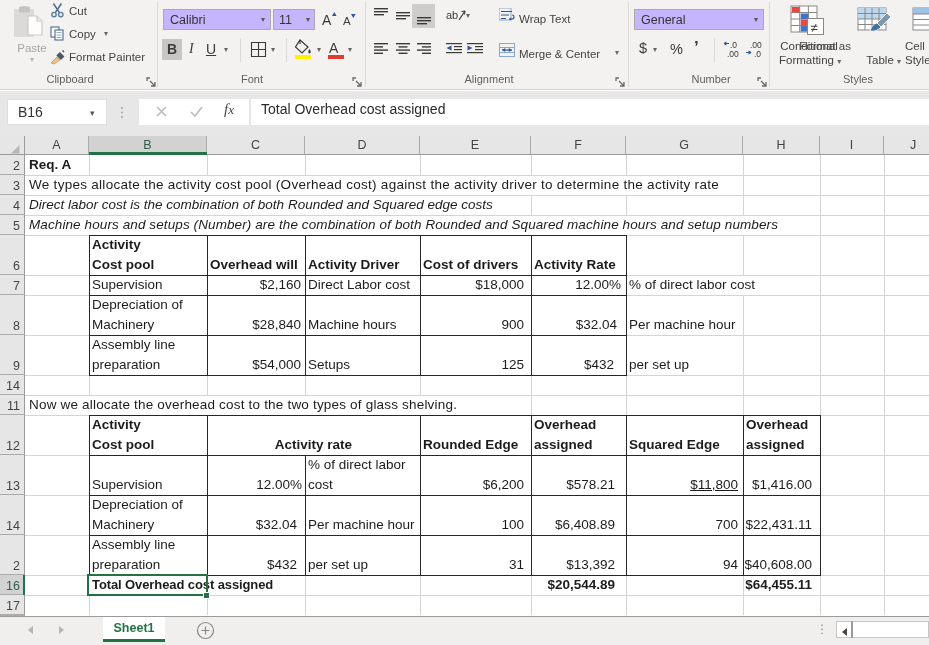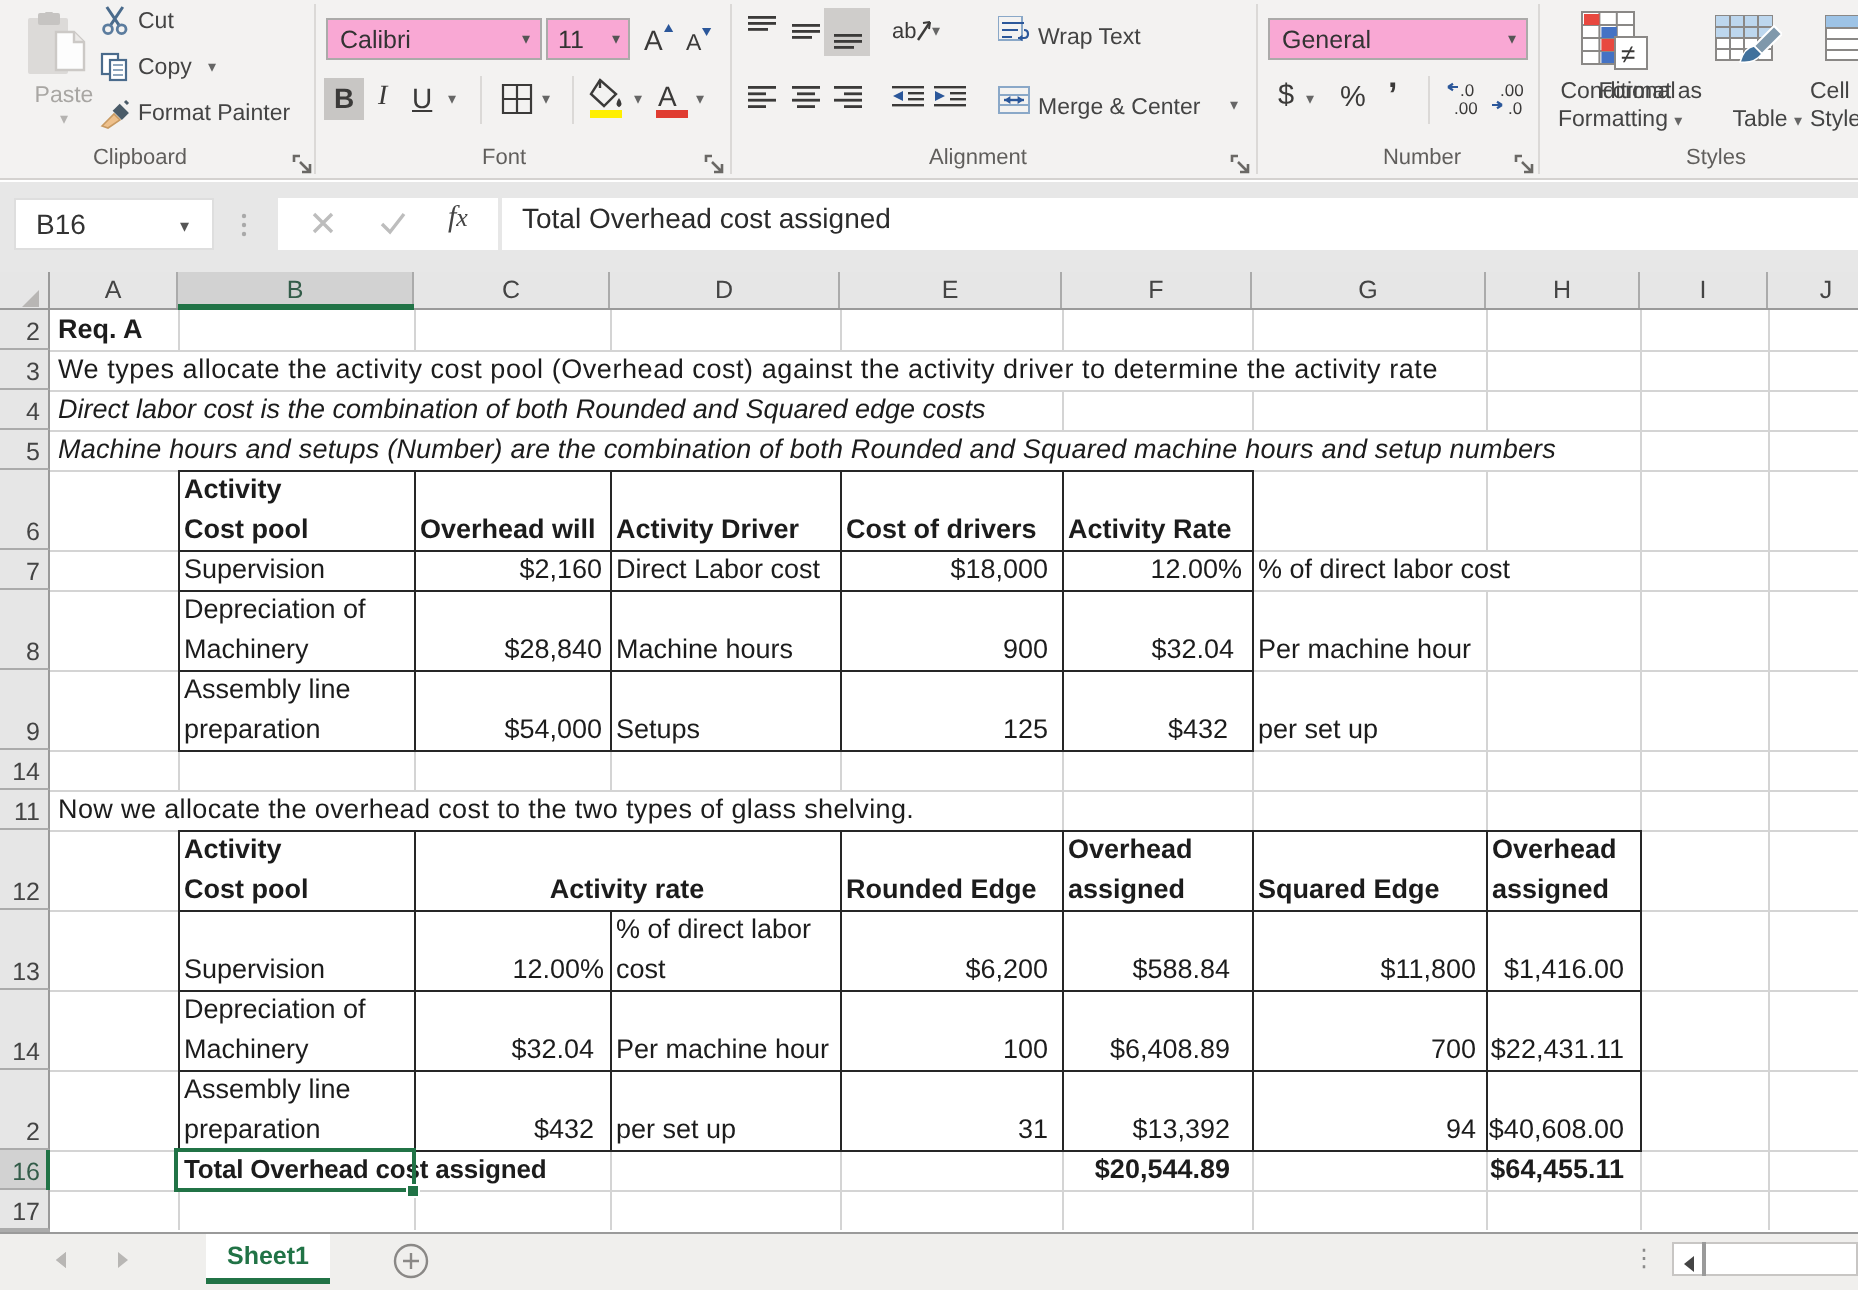--- a/index.html
+++ b/index.html
@@ -1,21 +1,21 @@
 <!DOCTYPE html>
 <html><head>
 <meta charset="utf-8">
 <style>
 html,body{margin:0;padding:0;}
 body{width:929px;height:645px;overflow:hidden;position:relative;font-family:"Liberation Sans",sans-serif;background:#fff;font-size:13.5px;}
 .abs{position:absolute;}
 .gsep{position:absolute;top:2px;height:85px;width:1px;background:#dbd9d7;}
 .glabel{position:absolute;top:73px;font-size:11px;color:#605e5c;text-align:center;white-space:nowrap;}
 .rbtxt{position:absolute;font-size:11.5px;color:#444;white-space:nowrap;}
-.combo{position:absolute;background:#f9a8d4;border:1px solid #abaaa9;box-sizing:border-box;}
+.combo{position:absolute;background:#c4b5fd;border:1px solid #abaaa9;box-sizing:border-box;}
 .chd{position:absolute;top:136px;height:19px;line-height:19px;text-align:center;font-size:12.5px;color:#444;background:#e6e6e6;border-right:1px solid #ababab;box-sizing:border-box;}
 .rhd{position:absolute;left:0;width:25px;background:#e6e6e6;font-size:12.5px;color:#444;border-bottom:1px solid #ababab;border-right:1px solid #9a9a9a;box-sizing:border-box;display:flex;align-items:flex-end;justify-content:flex-end;padding:0 4px 1px 0;}
 .gv{position:absolute;width:1px;background:#d4d4d4;}
 .gh{position:absolute;height:1px;background:#d4d4d4;}
 .cell{position:absolute;font-size:13.5px;color:#1c1c1c;line-height:20px;white-space:nowrap;}
 .i{font-style:italic;}
 .r{text-align:right;}
 .dd{color:#666;font-size:8px;}
 </style>
 </head>
@@ -453,22 +453,22 @@
 <div class="cell " style="left:92px;top:415px;width:113px;height:40px;"><b>Activity<br>Cost pool</b></div>
 <div class="cell " style="left:207px;top:435px;width:213px;height:20px;text-align:center;"><b>Activity rate</b></div>
 <div class="cell " style="left:423px;top:435px;width:106px;height:20px;"><b>Rounded Edge</b></div>
 <div class="cell " style="left:534px;top:415px;width:90px;height:40px;"><b>Overhead<br>assigned</b></div>
 <div class="cell " style="left:629px;top:435px;width:112px;height:20px;"><b>Squared Edge</b></div>
 <div class="cell " style="left:746px;top:415px;width:72px;height:40px;"><b>Overhead<br>assigned</b></div>
 <div class="cell " style="left:92px;top:475px;width:113px;height:20px;">Supervision</div>
 <div class="cell r" style="left:207px;top:475px;width:95px;height:20px;">12.00%</div>
 <div class="cell " style="left:308px;top:455px;width:110px;height:40px;">% of direct labor<br>cost</div>
 <div class="cell r" style="left:420px;top:475px;width:104px;height:20px;">$6,200</div>
-<div class="cell r" style="left:531px;top:475px;width:84px;height:20px;">$588.84</div>
-<div class="cell r" style="left:626px;top:475px;width:112px;height:20px;">$11,800</div>
+<div class="cell r" style="left:531px;top:475px;width:84px;height:20px;">$578.21</div>
+<div class="cell r" style="left:626px;top:475px;width:112px;height:20px;text-decoration:underline;">$11,800</div>
 <div class="cell r" style="left:743px;top:475px;width:69px;height:20px;">$1,416.00</div>
 <div class="cell " style="left:92px;top:495px;width:113px;height:40px;">Depreciation of<br>Machinery</div>
 <div class="cell r" style="left:207px;top:515px;width:90px;height:20px;">$32.04</div>
 <div class="cell " style="left:308px;top:515px;width:110px;height:20px;">Per machine hour</div>
 <div class="cell r" style="left:420px;top:515px;width:104px;height:20px;">100</div>
 <div class="cell r" style="left:531px;top:515px;width:84px;height:20px;">$6,408.89</div>
 <div class="cell r" style="left:626px;top:515px;width:112px;height:20px;">700</div>
 <div class="cell r" style="left:743px;top:515px;width:69px;height:20px;">$22,431.11</div>
 <div class="cell " style="left:92px;top:535px;width:113px;height:40px;">Assembly line<br>preparation</div>
 <div class="cell r" style="left:207px;top:555px;width:90px;height:20px;">$432</div>

